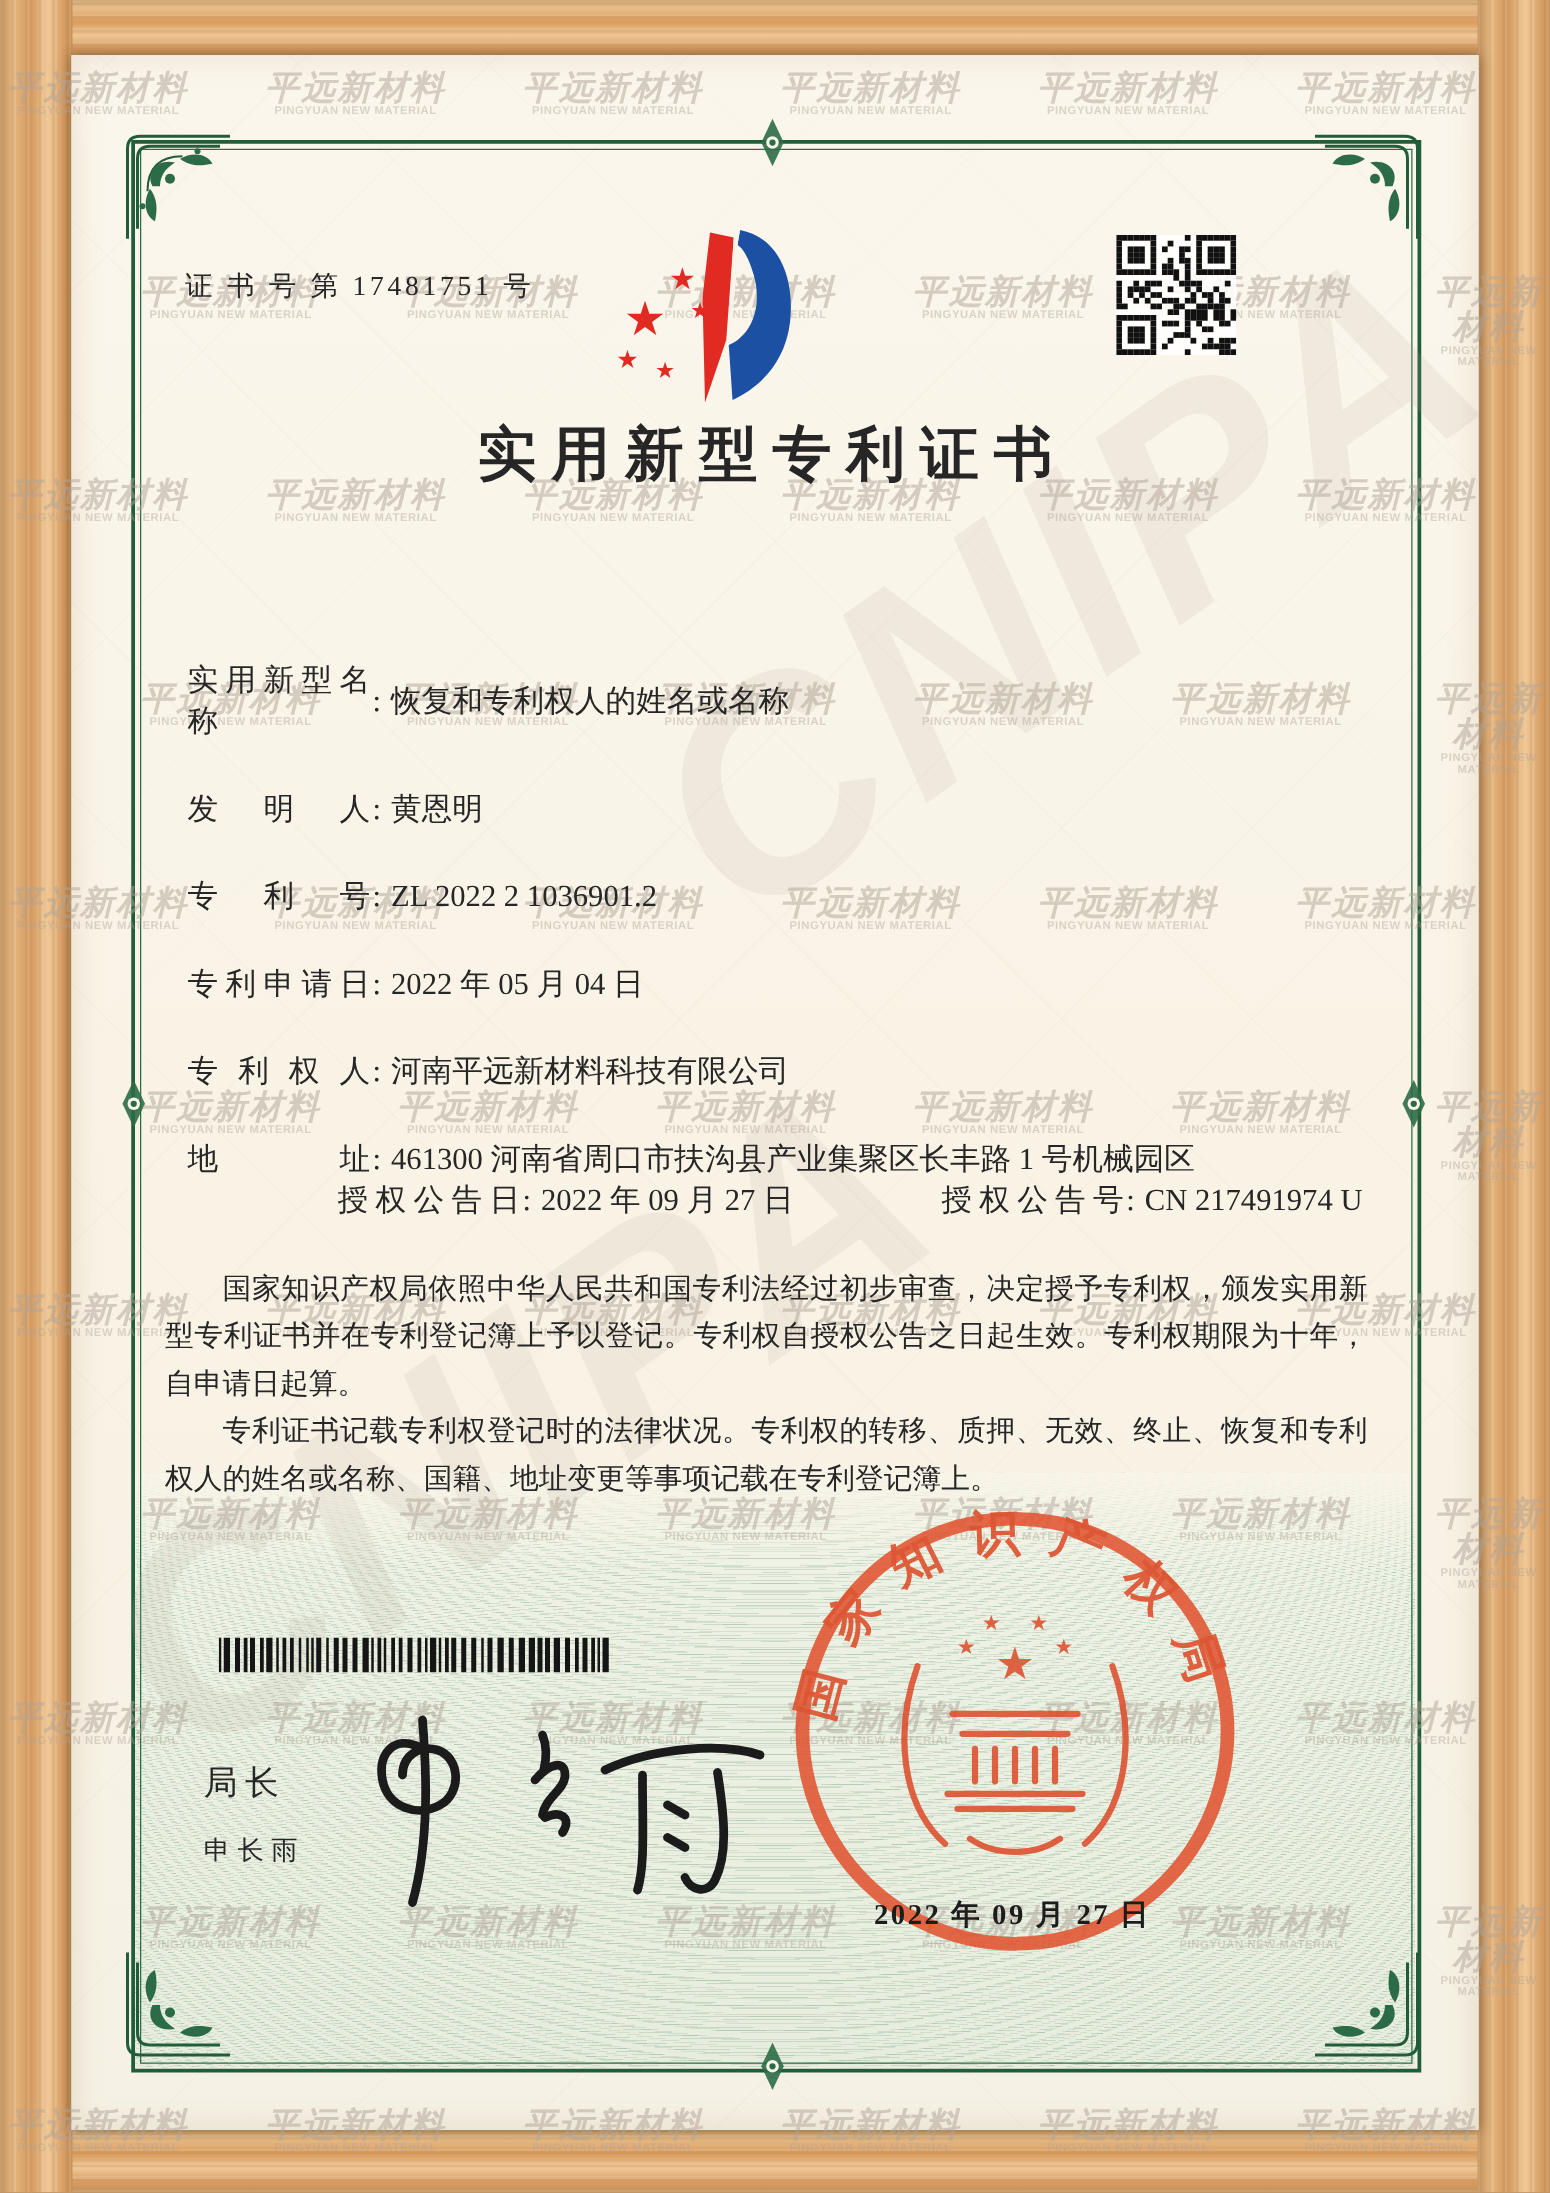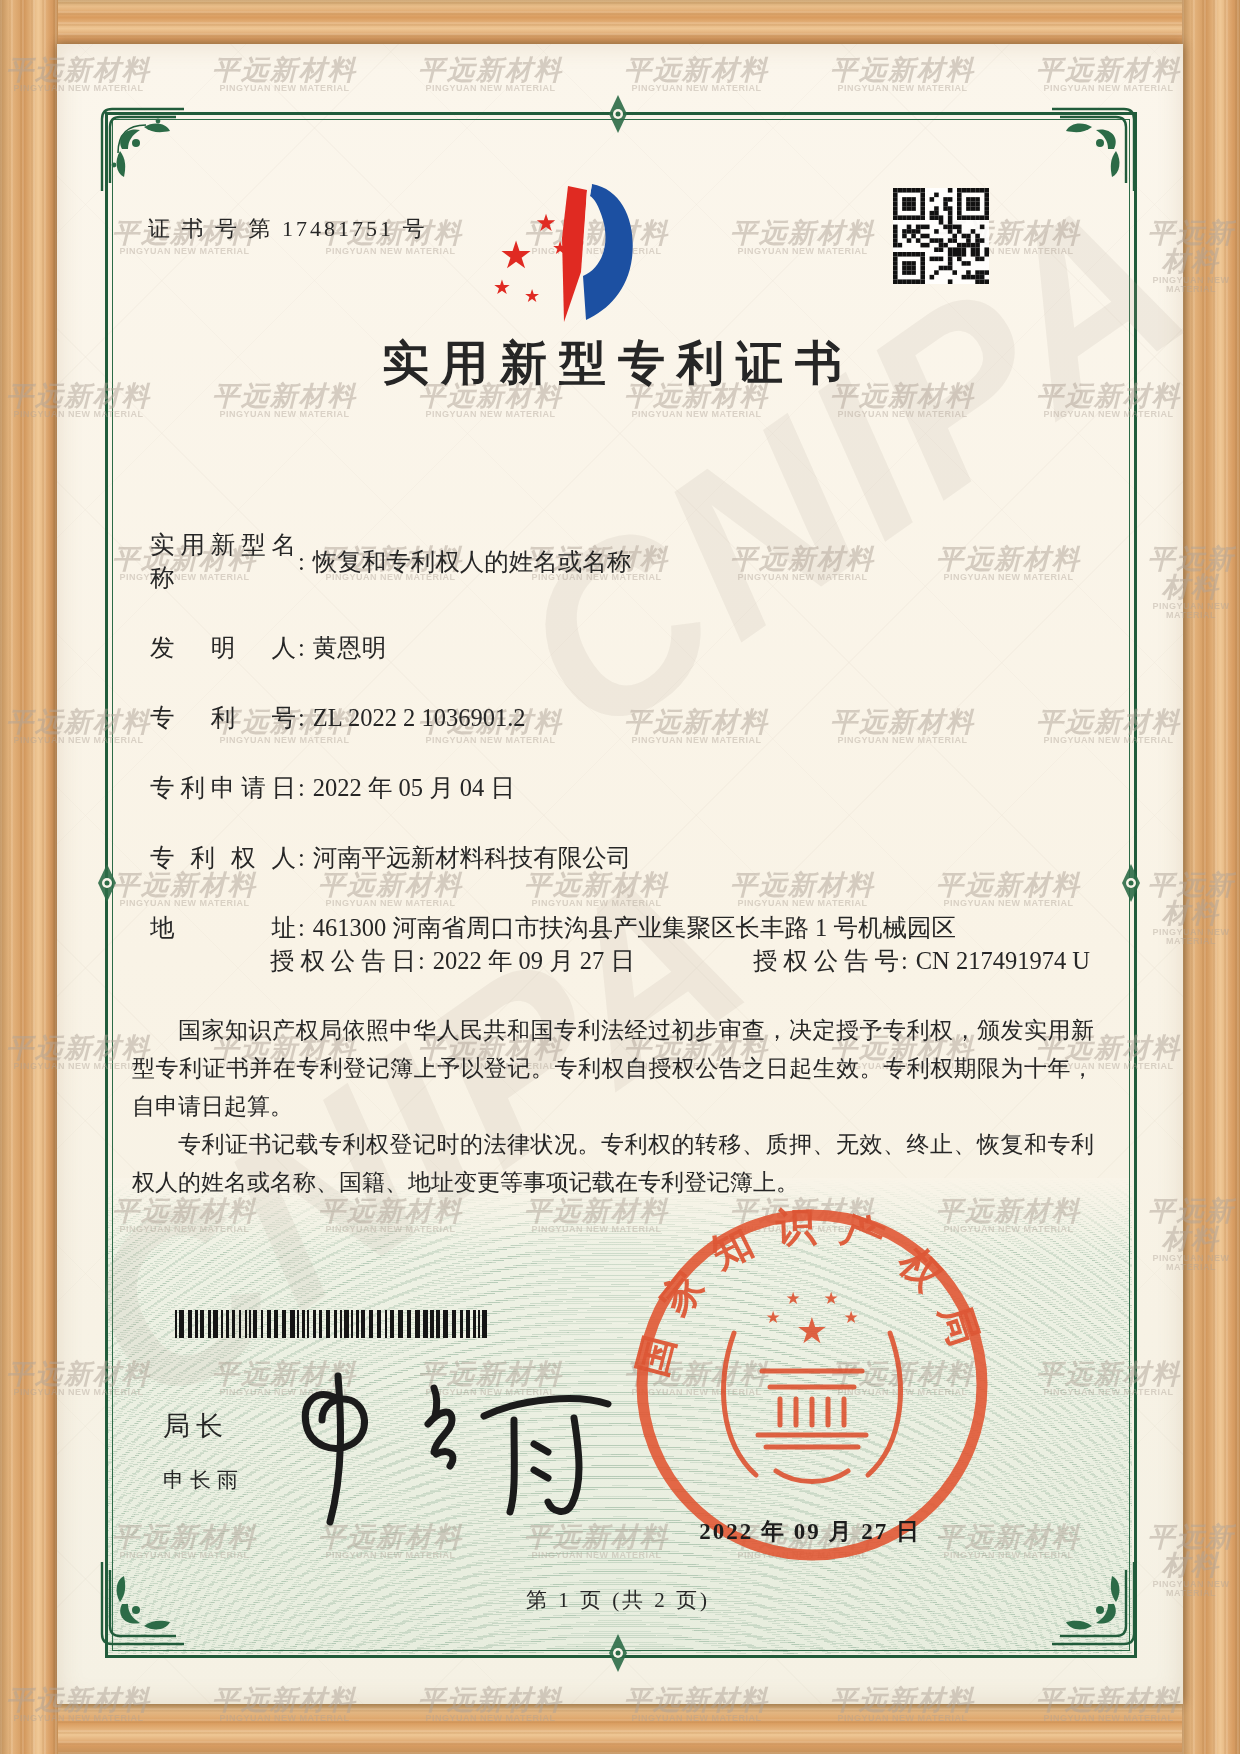--- a/index.html
+++ b/index.html
@@ -822,15 +822,14 @@
           <path d="M128,232 L236,232"></path>
           <path d="M136,244 L228,244"></path>
           <path d="M104,130 C86,180 90,240 126,272"></path>
           <path d="M260,130 C278,180 274,240 238,272"></path>
           <path d="M146,268 C166,282 198,282 218,268"></path>
         </g>
       </g>
     </svg>
     <div id="sealDate" class="abs">2022 年 09 月 27 日</div>
 
-    <div id="pageNo" class="abs">第 1 页 (共 2 页)</div>
   </div>
 </div>
 
 </body></html>

